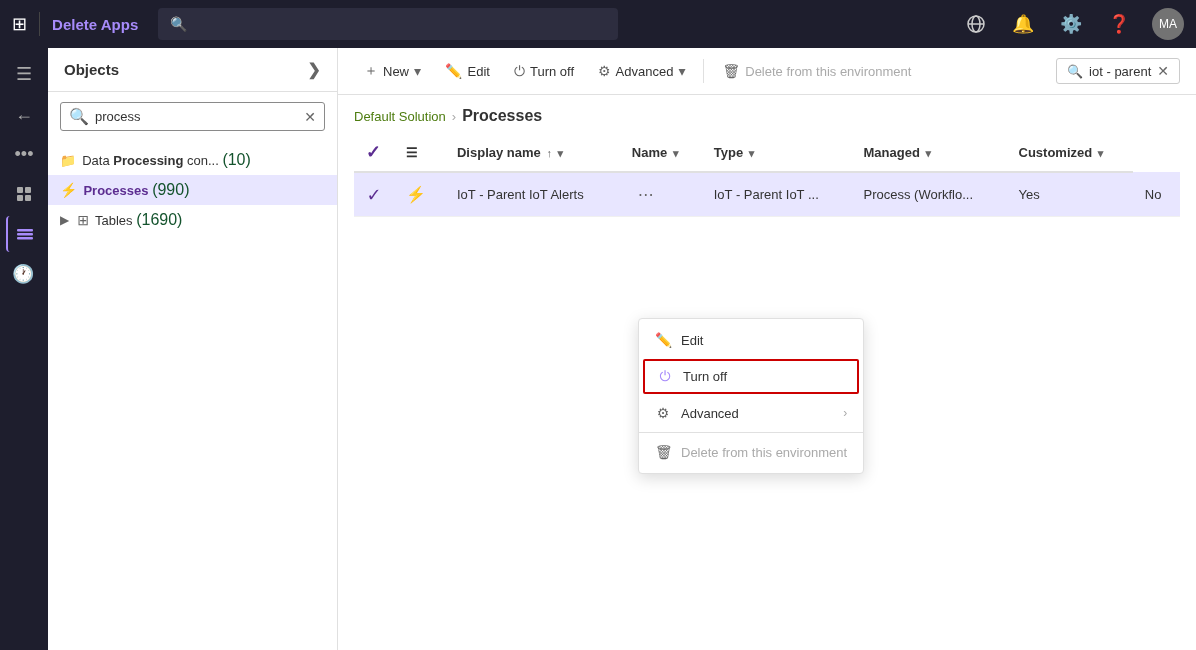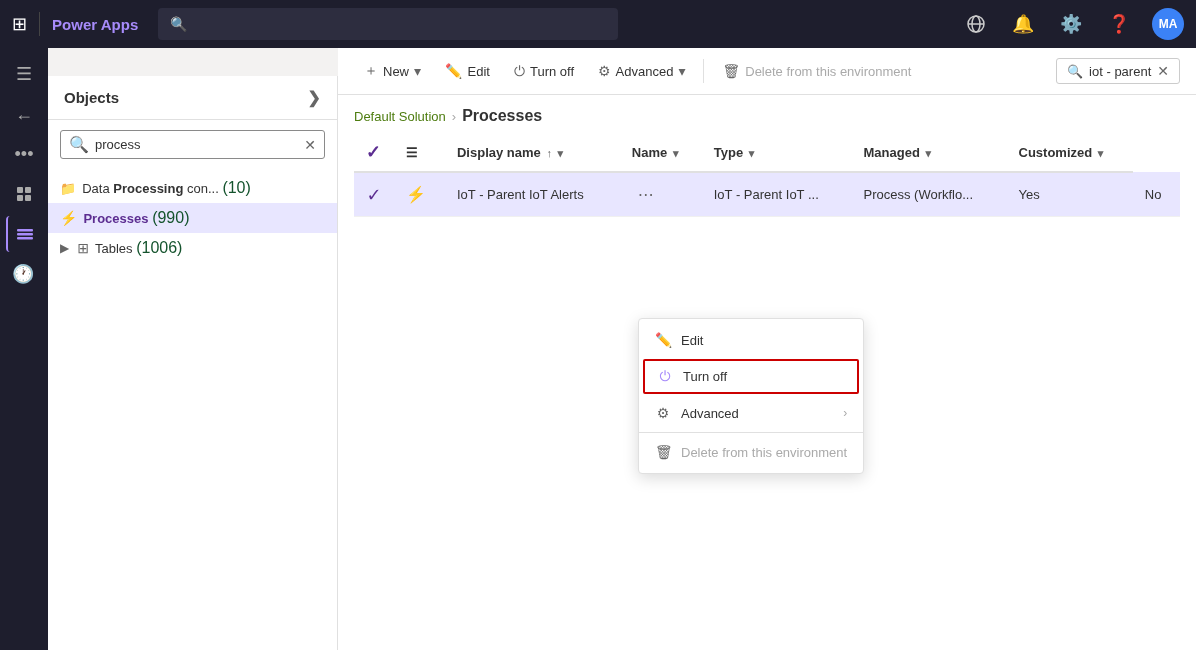--- a/index.html
+++ b/index.html
@@ -37,21 +37,21 @@
       background: transparent;
       border: none;
       outline: none;
       color: #ccc;
       font-size: 14px;
       flex: 1;
     }
     .nav-search-icon { color: #aaa; font-size: 14px; }
     .nav-right { margin-left: auto; display: flex; align-items: center; gap: 16px; }
     .nav-icon-btn { color: #ccc; font-size: 18px; cursor: pointer; width: 32px; height: 32px; display: flex; align-items: center; justify-content: center; border-radius: 4px; }
-    .avatar { width: 32px; height: 32px; border-radius: 50%; background: #3b82f6; color: #fff; display: flex; align-items: center; justify-content: center; font-size: 12px; font-weight: 700; cursor: pointer; }
+    .avatar { width: 32px; height: 32px; border-radius: 50%; background: #737373; color: #fff; display: flex; align-items: center; justify-content: center; font-size: 12px; font-weight: 400; cursor: pointer; }
 
     
     .main-layout { display: flex; height: calc(650px - 48px); }
 
     
     .side-icons {
       width: 48px;
       background: #1e1e2d;
       display: flex;
       flex-direction: column;
@@ -66,21 +66,20 @@
     }
     .side-icon-btn.active { color: #a78bfa; border-left: 2px solid #a78bfa; }
 
     
     .objects-panel {
       width: 290px;
       background: #fff;
       border-right: 1px solid #e0e0e0;
       display: flex;
       flex-direction: column;
-      margin-top: 28px;
     }
     .panel-header {
       display: flex;
       align-items: center;
       justify-content: space-between;
       padding: 12px 16px;
       font-size: 15px;
       font-weight: 600;
       color: #333;
       border-bottom: 1px solid #e0e0e0;
@@ -233,21 +232,21 @@
 
     
     .col-chevron { display: inline; color: #666; font-size: 11px; margin-left: 2px; }
   </style>
 </head>
 <body>
 
 <nav class="top-nav">
   <span class="nav-grid-icon">⊞</span>
   <div class="brand-divider"></div>
-  <span class="nav-app-name">Power Apps</span>
+  <span class="nav-app-name">Delete Apps</span>
   <div class="nav-search">
     <span class="nav-search-icon">🔍</span>
   </div>
   <div class="nav-right">
     <div class="nav-icon-btn">
       <svg width="20" height="20" viewBox="0 0 20 20" fill="none">
           <circle cx="10" cy="10" r="8" stroke="#ccc" stroke-width="1.5"></circle>
           <ellipse cx="10" cy="10" rx="4" ry="8" stroke="#ccc" stroke-width="1.5"></ellipse>
           <line x1="2" y1="10" x2="18" y2="10" stroke="#ccc" stroke-width="1.5"></line>
         </svg>
@@ -298,21 +297,21 @@
         <span class="tree-folder-icon">📁</span>
         <span>Data <strong>Processing</strong> con... <span class="tree-count">(10)</span></span>
       </div>
       <div class="tree-item active">
         <span class="tree-icon">⚡</span>
         <span><strong>Processes</strong> <span class="tree-count">(990)</span></span>
       </div>
       <div class="tree-item">
         <span class="tree-expand">▶</span>
         <span class="tree-icon">⊞</span>
-        <span>Tables <span class="tree-count">(1006)</span></span>
+        <span>Tables <span class="tree-count">(1690)</span></span>
       </div>
     </div>
   </div>
 
   <div class="main-content">
 
     <div class="toolbar">
       <button class="toolbar-btn">
         <span class="btn-icon">＋</span>
         <span>New</span>

